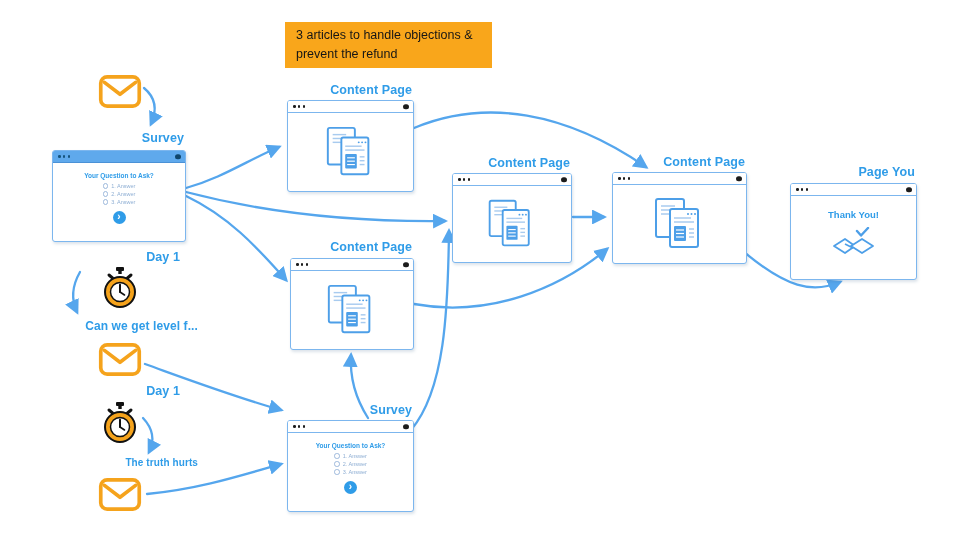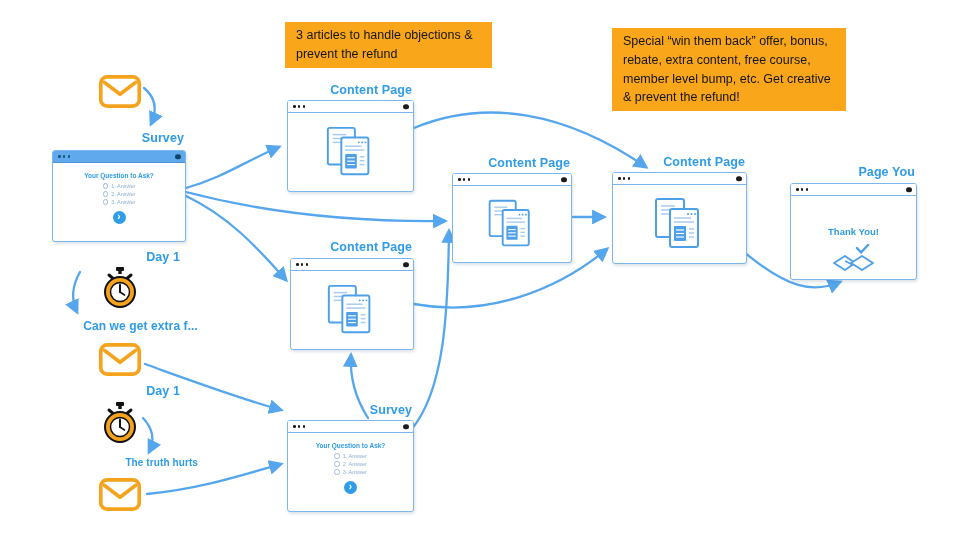--- a/index.html
+++ b/index.html
@@ -23,21 +23,21 @@
   .window-header.blue .win-circle{background:#0f456b;}
   .window-body{position:relative;height:calc(100% - 12.5px);display:flex;flex-direction:column;align-items:center;}
   .survey-q{margin-top:9px;font-size:6.5px;font-weight:700;color:#2F9CE8;}
   .survey-options{margin-top:4px;}
   .survey-option{display:flex;align-items:center;gap:3px;font-size:5.5px;color:#8FAFD4;margin-bottom:2px;}
   .radio{width:3.5px;height:3.5px;border:1px solid #9DB9DC;border-radius:50%;}
   .survey-btn{margin-top:4px;width:13px;height:13px;border-radius:50%;background:#2F9CE8;color:#fff;
         display:flex;align-items:center;justify-content:center;font-size:10px;font-weight:700;line-height:1;
         padding-bottom:1px;box-sizing:border-box;}
   .doc-wrap{flex:1;display:flex;align-items:center;justify-content:center;}
-  .ty-text{margin-top:30px;font-size:9.5px;font-weight:700;color:#2F9CE8;}
+  .ty-text{margin-top:13px;font-size:9.5px;font-weight:700;color:#2F9CE8;}
   .ty-icon{margin-top:7px;}
   .icon{position:absolute;z-index:2;}
 </style>
 </head>
 <body>
 
 <div class="canvas">
 
   <svg class="arrows" viewBox="0 0 960 540">
     <defs>
@@ -57,25 +57,24 @@
       <path d="M 411 430 C 445 390 448 310 449 231" marker-end="url(#ah)"></path>
       <path d="M 80 272 Q 68 293 77 312" marker-end="url(#ah)"></path>
       <path d="M 143 418 Q 158 434 149 452" marker-end="url(#ah)"></path>
       <path d="M 145 364 C 195 382 235 397 281 410" marker-end="url(#ah)"></path>
       <path d="M 147 494 C 198 489 236 477 281 464" marker-end="url(#ah)"></path>
       <path d="M 744 252 C 786 287 812 294 840 282" marker-end="url(#ah)"></path>
     </g>
   </svg>
 
   <div class="note" style="left:285px;top:22px;width:185px;">3 articles to handle objections &amp; prevent the refund</div>
-  <div class="note" style="left:612px;top:28px;width:212px;">Special “win them back” offer, bonus, rebate, extra content, free course, member level bump, etc. Get creative &amp; prevent the refund!</div>
 
   <div class="flow-label" style="left:52px;top:131px;width:132px;">Survey</div>
   <div class="flow-label" style="left:60px;top:250px;width:120px;">Day 1</div>
-  <div class="flow-label" style="left:38px;top:319px;width:160px;font-size:12px;">Can we get extra f...</div>
+  <div class="flow-label" style="left:38px;top:319px;width:160px;font-size:12px;">Can we get level f...</div>
   <div class="flow-label" style="left:60px;top:384px;width:120px;">Day 1</div>
   <div class="flow-label" style="left:58px;top:457px;width:140px;font-size:10px;">The truth hurts</div>
 
   <div class="flow-label" style="left:287px;top:83px;width:125px;">Content Page</div>
   <div class="flow-label" style="left:290px;top:240px;width:122px;">Content Page</div>
   <div class="flow-label" style="left:287px;top:403px;width:125px;">Survey</div>
   <div class="flow-label" style="left:452px;top:156px;width:118px;">Content Page</div>
   <div class="flow-label" style="left:612px;top:155px;width:133px;">Content Page</div>
   <div class="flow-label" style="left:790px;top:165px;width:125px;">Page You</div>
 

